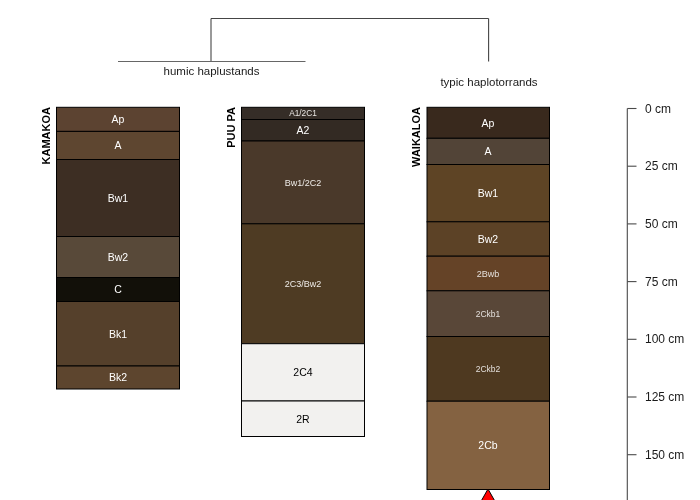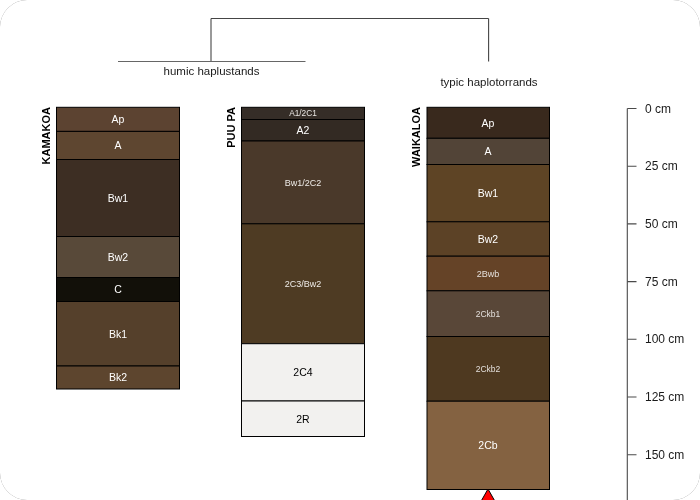--- a/index.html
+++ b/index.html
@@ -1,17 +1,17 @@
 <!DOCTYPE html>
 <html><head>
 <meta charset="utf-8">
 <style>
   html,body{margin:0;padding:0;background:#ffffff;}
   #canvas{position:relative;width:700px;height:500px;background:#737373;overflow:hidden;
-    font-family:"Liberation Sans", sans-serif;border-radius:27px;}
+    font-family:"Liberation Sans", sans-serif;}
 </style>
 </head>
 <body>
 <div id="canvas">
 <svg width="700" height="500" viewBox="0 0 700 500" xmlns="http://www.w3.org/2000/svg">
 
   <rect x="0" y="0" width="700" height="500" fill="#ffffff"></rect>
 
   <path d="M 211 18.5 L 488.6 18.5" stroke="#454545" stroke-width="1.1" fill="none"></path>
 

